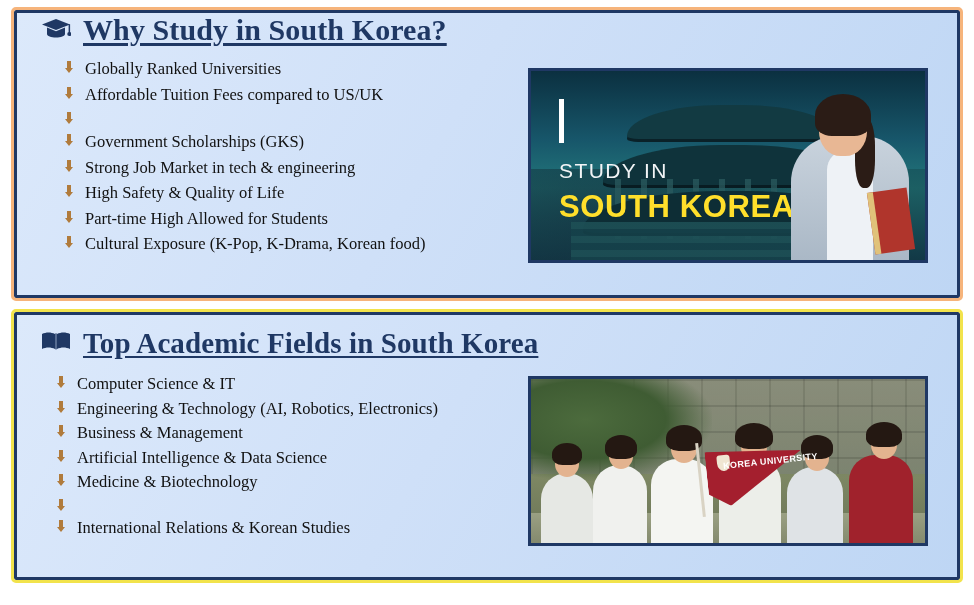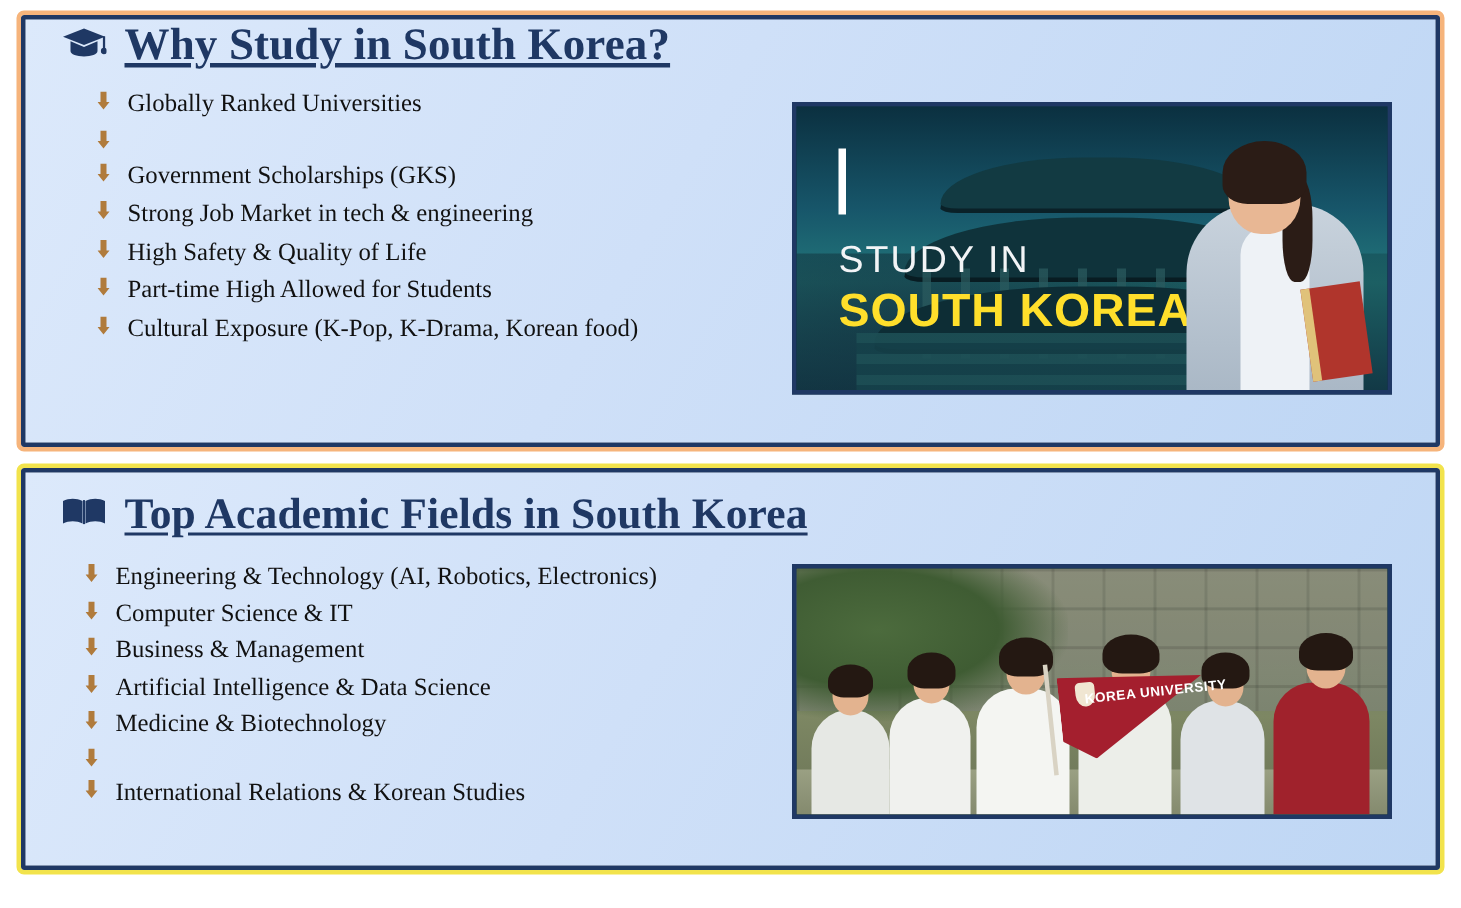--- a/index.html
+++ b/index.html
@@ -181,21 +181,21 @@
   }
   .ph1-bar {
     position: absolute;
     left: 28px; top: 28px; width: 5px; height: 44px;
     background: #ffffff;
   }
   .ph1-t1 {
     position: absolute;
     left: 28px; top: 88px;
     font-family: "Liberation Sans", sans-serif;
-    font-size: 25px;
+    font-size: 21px;
     letter-spacing: 1.4px;
     color: #f2f4f6;
   }
   .ph1-t2 {
     position: absolute;
     left: 28px; top: 118px;
     font-family: "Liberation Sans", sans-serif;
     font-weight: bold;
     font-size: 31px;
     letter-spacing: 0.6px;
@@ -350,20 +350,28 @@
 
     <div class="panel-body">
       <ul class="bullets">
         <li>
           <span class="b-marker">
             <svg width="11" height="13" viewBox="0 0 11 13">
                 <path d="M2 0 L2 7 L0 7 L4 12 L8 7 L6 7 L6 0 Z" fill="#b07b3c"></path>
               </svg>
           </span>
           <span>Globally Ranked Universities</span>
+        </li>
+        <li>
+          <span class="b-marker">
+            <svg width="11" height="13" viewBox="0 0 11 13">
+                <path d="M2 0 L2 7 L0 7 L4 12 L8 7 L6 7 L6 0 Z" fill="#b07b3c"></path>
+              </svg>
+          </span>
+          <span>Affordable Tuition Fees compared to US/UK</span>
         </li>
         <li>
           <span class="b-marker">
             <svg width="11" height="13" viewBox="0 0 11 13">
                 <path d="M2 0 L2 7 L0 7 L4 12 L8 7 L6 7 L6 0 Z" fill="#b07b3c"></path>
               </svg>
           </span>
         </li>
         <li>
           <span class="b-marker">
@@ -447,29 +455,29 @@
     </div>
 
     <div class="panel-body">
       <ul class="bullets">
         <li>
           <span class="b-marker">
             <svg width="11" height="13" viewBox="0 0 11 13">
                 <path d="M2 0 L2 7 L0 7 L4 12 L8 7 L6 7 L6 0 Z" fill="#b07b3c"></path>
               </svg>
           </span>
+          <span>Computer Science &amp; IT</span>
+        </li>
+        <li>
+          <span class="b-marker">
+            <svg width="11" height="13" viewBox="0 0 11 13">
+                <path d="M2 0 L2 7 L0 7 L4 12 L8 7 L6 7 L6 0 Z" fill="#b07b3c"></path>
+              </svg>
+          </span>
           <span>Engineering &amp; Technology (AI, Robotics, Electronics)</span>
-        </li>
-        <li>
-          <span class="b-marker">
-            <svg width="11" height="13" viewBox="0 0 11 13">
-                <path d="M2 0 L2 7 L0 7 L4 12 L8 7 L6 7 L6 0 Z" fill="#b07b3c"></path>
-              </svg>
-          </span>
-          <span>Computer Science &amp; IT</span>
         </li>
         <li>
           <span class="b-marker">
             <svg width="11" height="13" viewBox="0 0 11 13">
                 <path d="M2 0 L2 7 L0 7 L4 12 L8 7 L6 7 L6 0 Z" fill="#b07b3c"></path>
               </svg>
           </span>
           <span>Business &amp; Management</span>
         </li>
         <li>

